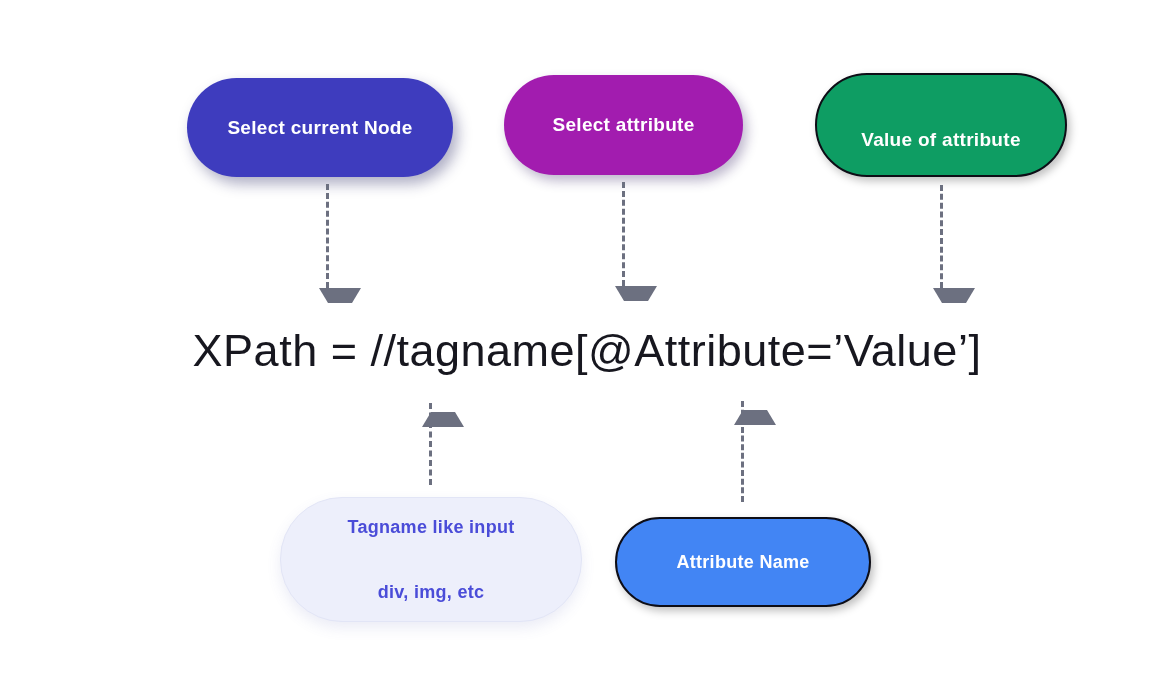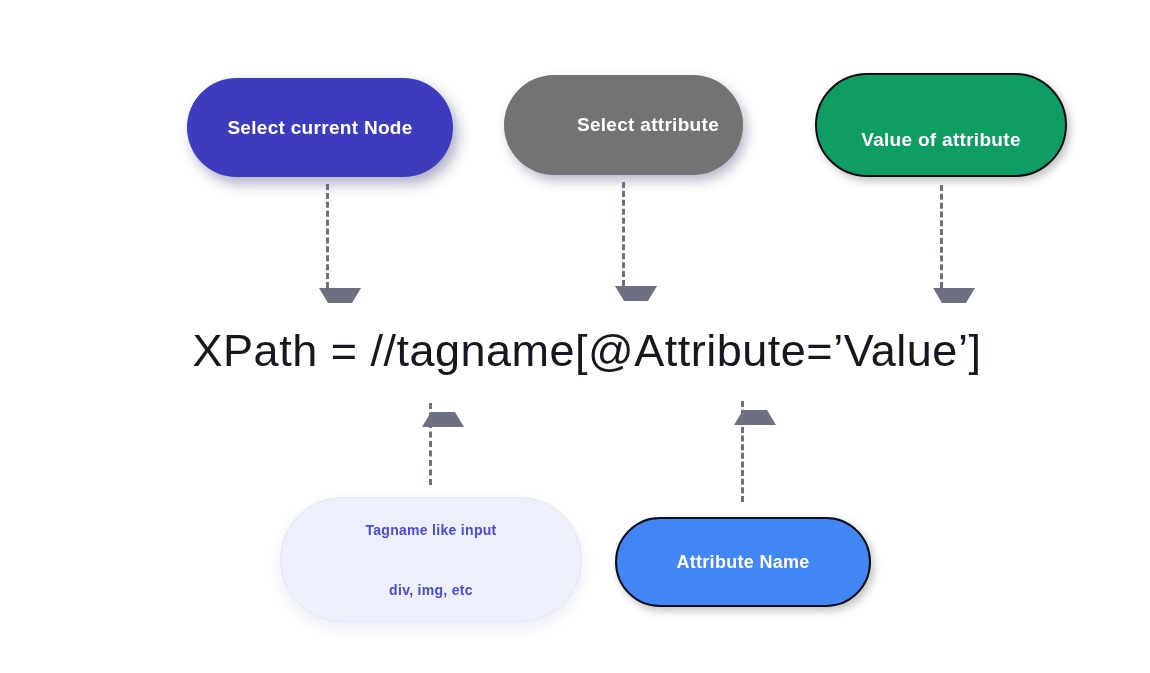--- a/index.html
+++ b/index.html
@@ -36,21 +36,21 @@
     box-shadow: 3px 4px 8px rgba(0, 0, 0, 0.25);
     align-items: flex-end;
   }
   .pill-tagname {
     left: 268px; top: 485px; width: 302px; height: 125px;
     border-radius: 62px;
     border: 1px solid #e2e5f6;
     box-shadow: 0 6px 14px rgba(90, 95, 180, 0.12);
     flex-direction: column;
     gap: 20px;
-    font-size: 14px;
+    font-size: 18px;
   }
   .pill-attr {
     left: 603px; top: 505px; width: 256px; height: 90px;
     border-radius: 48px;
     border: 2px solid;
     box-shadow: 3px 4px 8px rgba(0, 0, 0, 0.25);
     font-size: 18px;
   }
 
   .arrow-line {
@@ -93,21 +93,21 @@
 </style>
 </head>
 <body>
 
 <div class="canvas">
 
   <div class="pill pill-indigo" style="background-color: rgb(62, 60, 190); color: rgb(255, 255, 255);">
     <span>Select current Node</span>
   </div>
 
-  <div class="pill pill-purple" style="background-color: #737373; color: rgb(255, 255, 255); justify-content: flex-end;">
+  <div class="pill pill-purple" style="background-color: #a21caf; color: rgb(255, 255, 255);">
     <span>Select attribute</span>
   </div>
 
   <div class="pill pill-green" style="background-color: rgb(14, 157, 99); color: rgb(255, 255, 255); border-color: rgb(13, 13, 22);">
     <span>Value of attribute</span>
   </div>
 
   <div class="arrow-line line-1" style="border-color: rgb(108, 112, 128);"></div>
   <div class="arrow-head down head-1" style="border-top-color: rgb(108, 112, 128);"></div>
 

